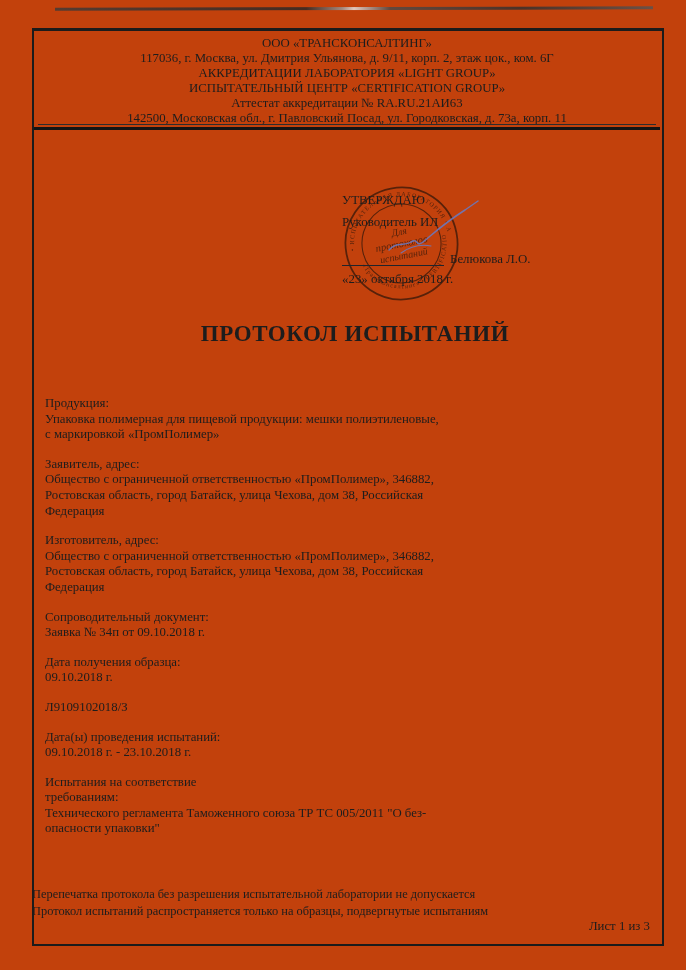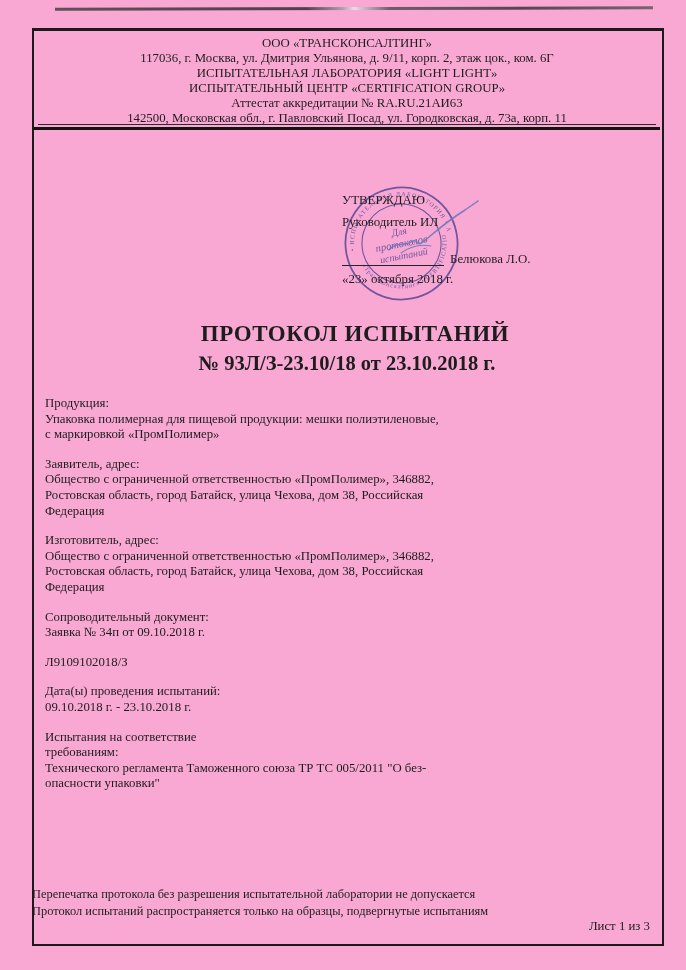--- a/index.html
+++ b/index.html
@@ -1,19 +1,19 @@
 <!DOCTYPE html>
 <html lang="ru"><head>
 <meta charset="utf-8">
 <style>
   html,body{margin:0;padding:0;background:#e9e9e9;}
   .page{
     position:relative;
     width:686px;height:970px;
-    background:#f9a8d4;
+    background:#c2410c;
     font-family:"Liberation Serif","DejaVu Serif",serif;
     color:#1d1d1d;
     overflow:hidden;
     margin:0 auto;
   }
   
   .scan-artifact{
     position:absolute;left:55px;top:7px;width:598px;height:3px;
     background:linear-gradient(90deg,#3a3a3a 0%,#262626 42%,#9a9a9a 48%,#e9e9e9 50%,#4a4a4a 56%,#2e2e2e 78%,#555 100%);
     opacity:.8;transform:rotate(-.12deg);
@@ -74,21 +74,21 @@
 <body>
 
 <div class="page">
 
   <div class="scan-artifact"></div>
   <div class="border-frame"></div>
 
   <div class="org-header">
     <div>ООО «ТРАНСКОНСАЛТИНГ»</div>
     <div>117036, г. Москва, ул. Дмитрия Ульянова, д. 9/11, корп. 2, этаж цок., ком. 6Г</div>
-    <div>ИСПЫТАТЕЛЬНАЯ ЛАБОРАТОРИЯ «LIGHT LIGHT»</div>
+    <div>АККРЕДИТАЦИИ ЛАБОРАТОРИЯ «LIGHT GROUP»</div>
     <div>ИСПЫТАТЕЛЬНЫЙ ЦЕНТР «CERTIFICATION GROUP»</div>
     <div>Аттестат аккредитации № RA.RU.21АИ63</div>
     <div>142500, Московская обл., г. Павловский Посад, ул. Городковская, д. 73а, корп. 11</div>
   </div>
   <div class="rule-thin"></div>
   <div class="rule-thick"></div>
 
   <svg class="stamp" viewBox="0 0 121 121" xmlns="http://www.w3.org/2000/svg">
     <circle cx="60.5" cy="60.5" r="56" fill="none" stroke="#5565ae" stroke-width="1.8"></circle>
     <circle cx="60.5" cy="60.5" r="39.5" fill="none" stroke="#5565ae" stroke-width="1.1"></circle>
@@ -119,21 +119,20 @@
     <div class="aline">Руководитель ИЛ</div>
     <div class="sign-row">
       <span class="sign-line"></span>
       <span class="sign-name">Белюкова Л.О.</span>
     </div>
     <div class="aline">«23» октября 2018 г.</div>
   </div>
 
   <div class="title-block">
     <div class="title-1">ПРОТОКОЛ ИСПЫТАНИЙ</div>
-    <div class="title-2">№ 93Л/З-23.10/18 от 23.10.2018 г.</div>
   </div>
 
   <div class="fields">
     <div class="frow">
       <div class="flabel">Продукция:</div>
       <div class="fvalue">Упаковка полимерная для пищевой продукции: мешки полиэтиленовые,
 с маркировкой «ПромПолимер»</div>
     </div>
     <div class="frow">
       <div class="flabel">Заявитель, адрес:</div>
@@ -143,20 +142,24 @@
     </div>
     <div class="frow">
       <div class="flabel">Изготовитель, адрес:</div>
       <div class="fvalue">Общество с ограниченной ответственностью «ПромПолимер», 346882,
 Ростовская область, город Батайск, улица Чехова, дом 38, Российская
 Федерация</div>
     </div>
     <div class="frow">
       <div class="flabel">Сопроводительный документ:</div>
       <div class="fvalue">Заявка № 34п от 09.10.2018 г.</div>
+    </div>
+    <div class="frow">
+      <div class="flabel">Дата получения образца:</div>
+      <div class="fvalue">09.10.2018 г.</div>
     </div>
     <div class="frow">
       <div class="fvalue">Л9109102018/З</div>
     </div>
     <div class="frow">
       <div class="flabel">Дата(ы) проведения испытаний:</div>
       <div class="fvalue">09.10.2018 г. - 23.10.2018 г.</div>
     </div>
     <div class="frow">
       <div class="flabel">Испытания на соответствие

